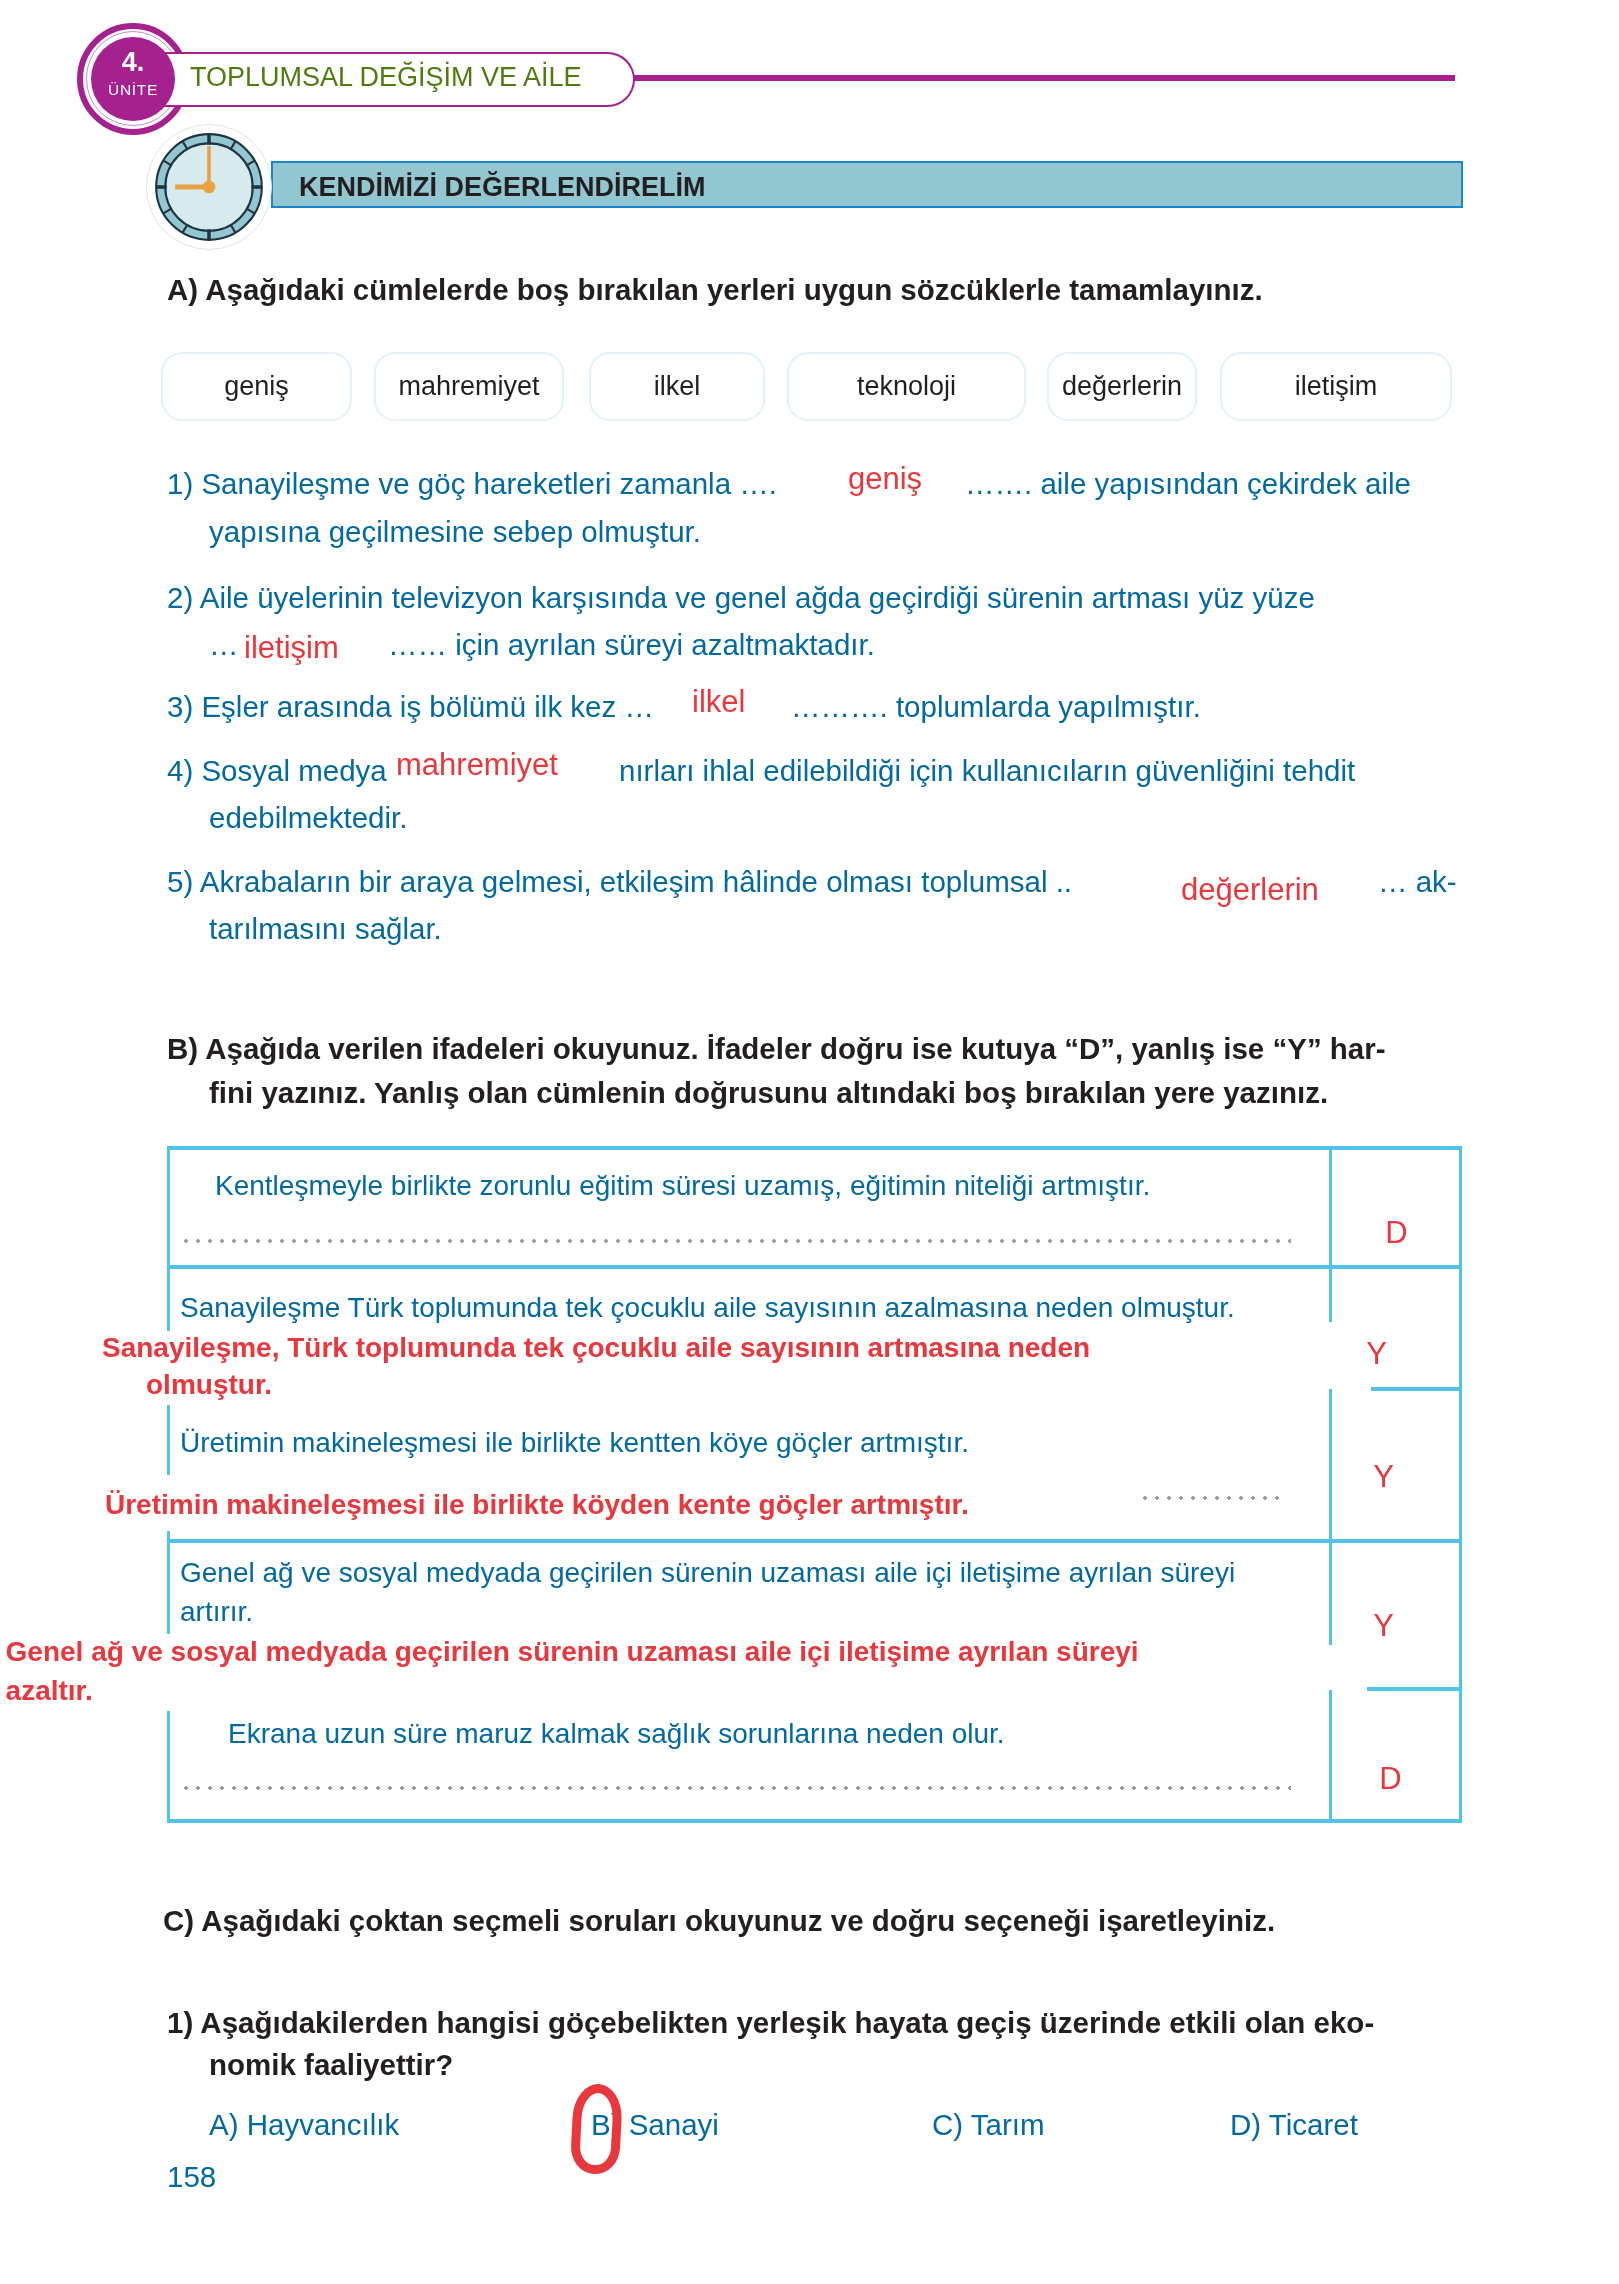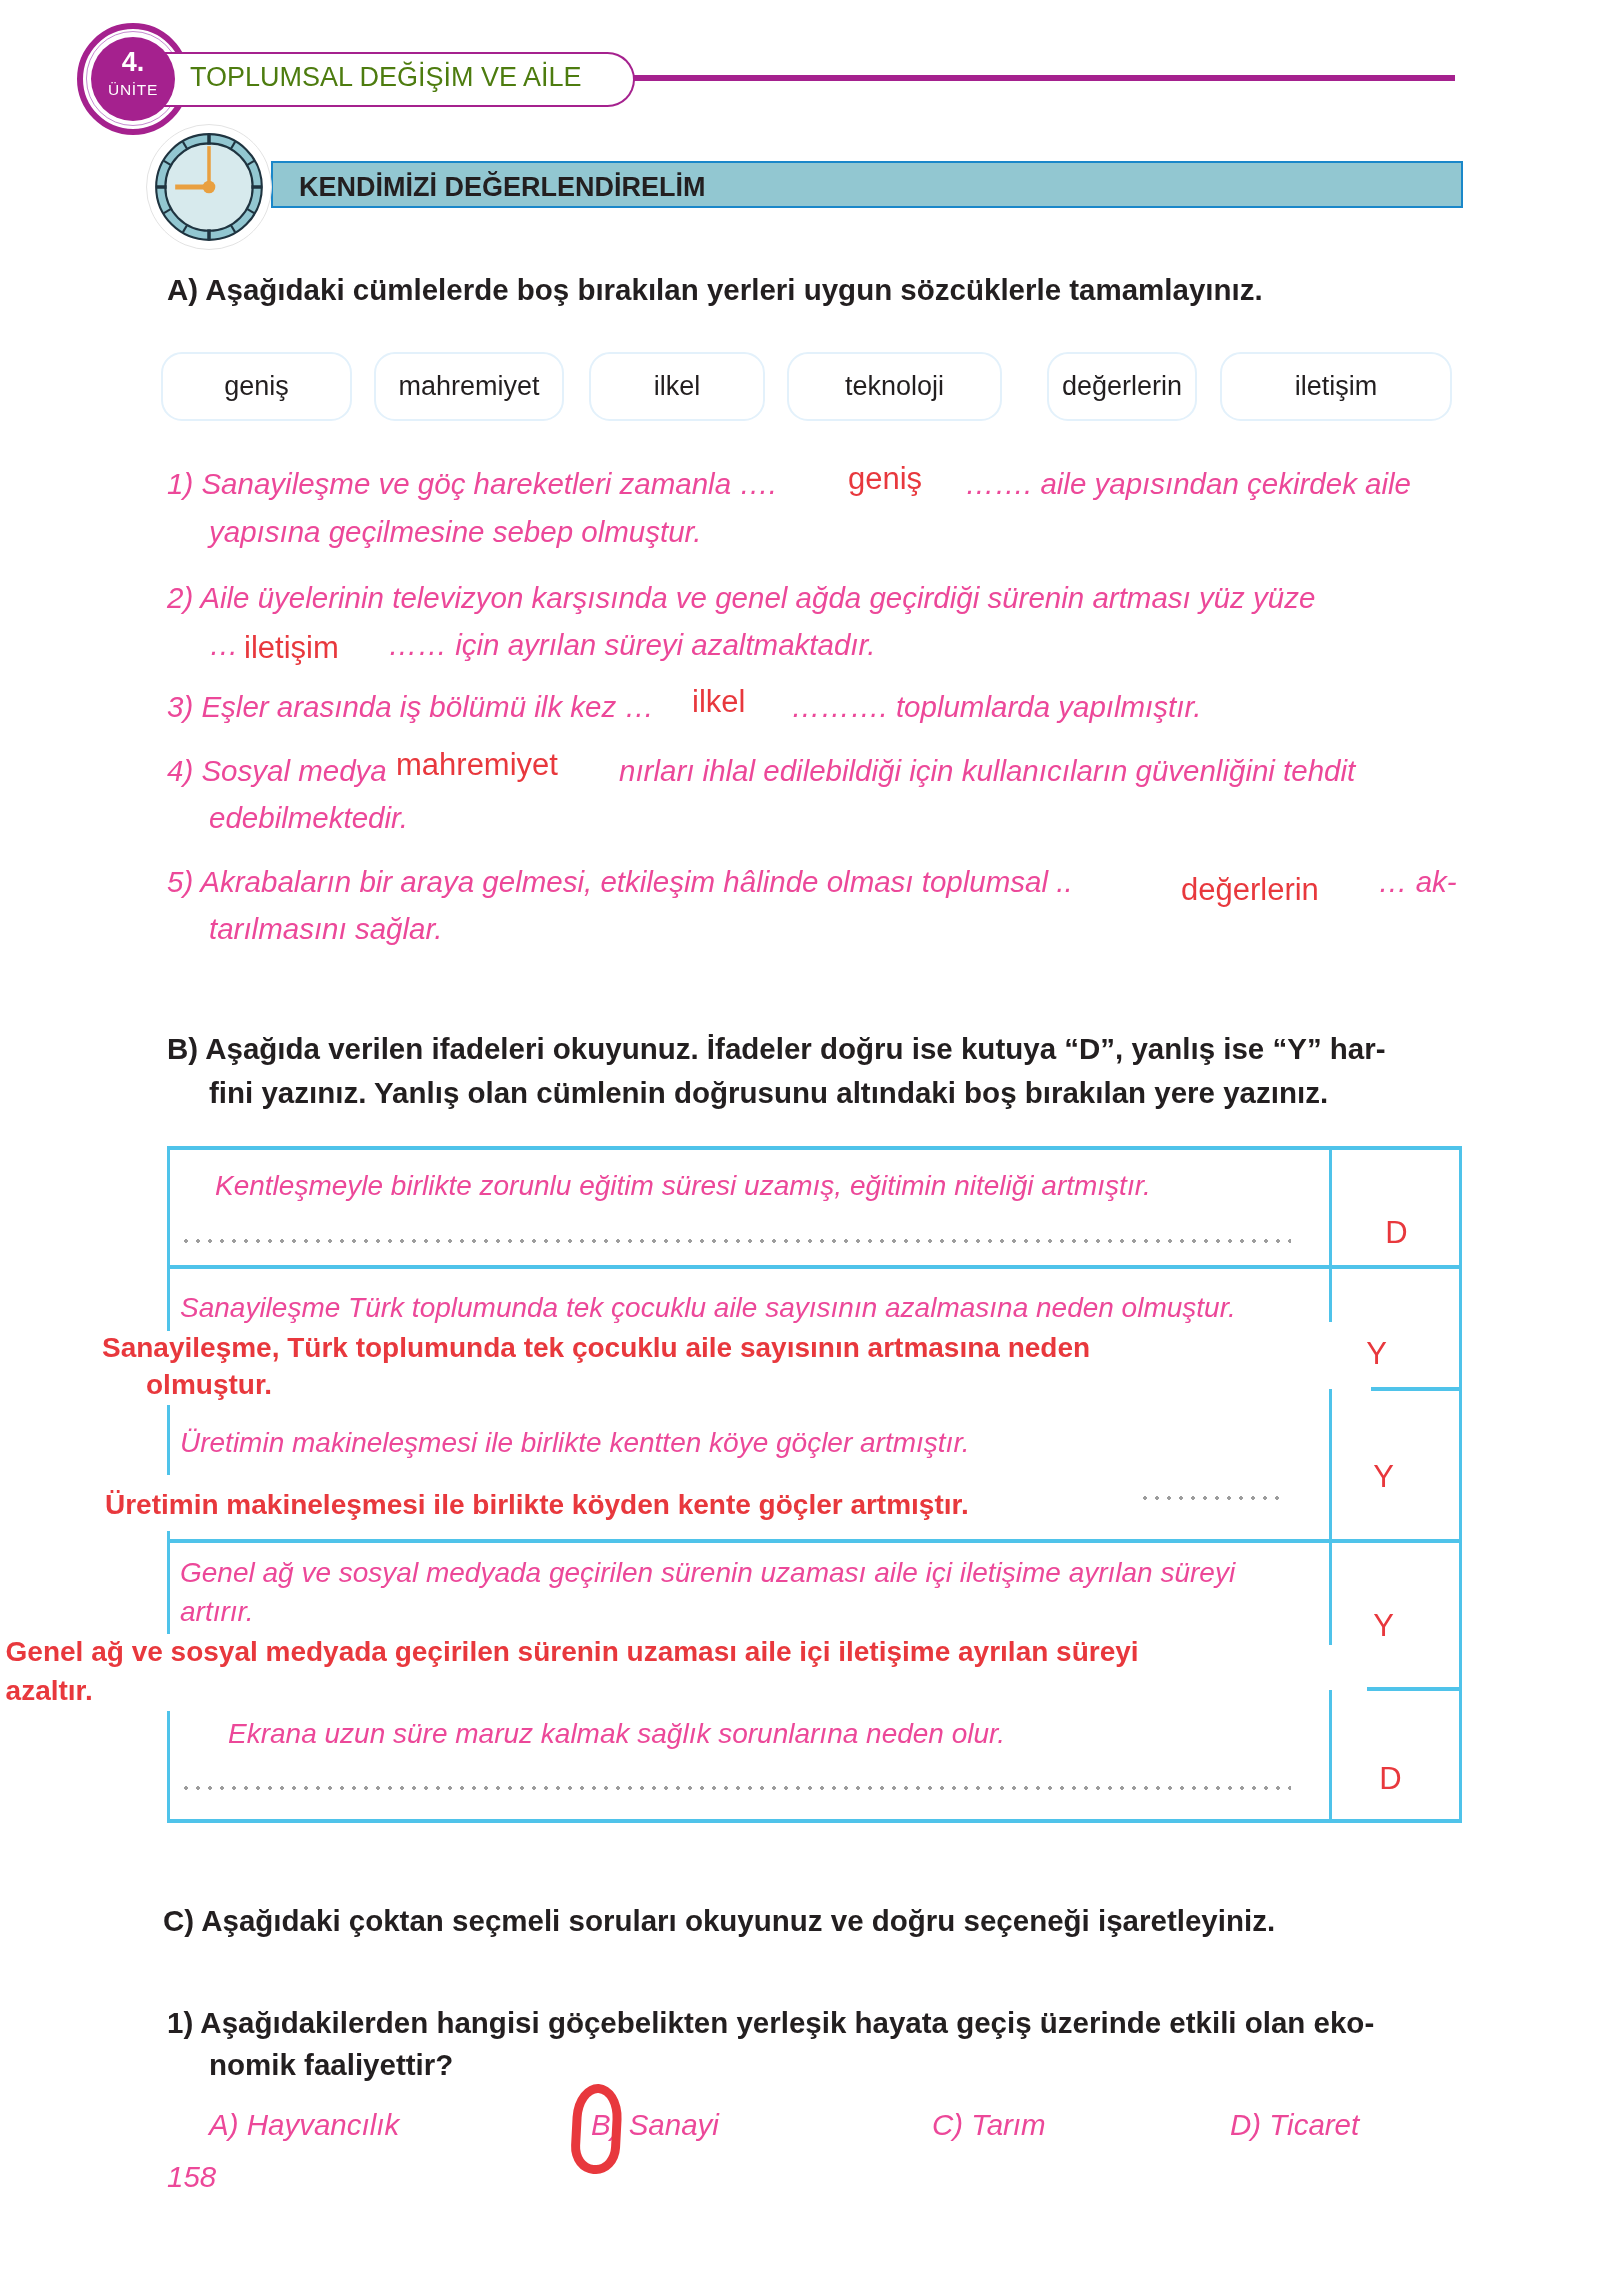--- a/index.html
+++ b/index.html
@@ -21,21 +21,21 @@
 
   
   .clock-halo { position:absolute; left:146px; top:124px; width:124px; height:124px; border-radius:50%;
                 background:#fff; border:0.7px solid #e3e3e3; z-index:2; }
   .band { position:absolute; left:271px; top:161px; width:1192px; height:47px; background:#92c7d1;
           border:2.8px solid #1a87c9; box-sizing:border-box; }
   .band-text { position:absolute; left:299px; top:172px; font-weight:bold; font-size:27px; color:#231f20; }
 
   
   .heading { position:absolute; font-weight:bold; font-size:29.5px; color:#231f20; white-space:nowrap; }
-  .body-text { position:absolute; font-size:29.5px; color:#ec4899; white-space:nowrap;font-style:italic; }
+  .body-text { position:absolute; font-size:29.5px; color:#0369a1; white-space:nowrap; }
   .answer { position:absolute; font-size:31px; color:#e8383d; white-space:nowrap; }
   .answer-bold { position:absolute; font-weight:bold; font-size:28px; color:#e8383d; white-space:nowrap; }
 
   
   .chip { position:absolute; top:352px; height:69px; border:2.8px solid #e3f1fb; border-radius:21px;
           box-sizing:border-box; display:flex; align-items:center; justify-content:center;
           font-size:27px; color:#231f20; background:#fff; }
 
   
   .tline-h { position:absolute; height:3.5px; background:#4fc3ea; }
@@ -94,21 +94,21 @@
 
 <div class="chip" style="left:161px; width:191px;">
     <span>geniş</span>
   </div>
 <div class="chip" style="left:374px; width:190px;">
     <span>mahremiyet</span>
   </div>
 <div class="chip" style="left:589px; width:176px;">
     <span>ilkel</span>
   </div>
-<div class="chip" style="left:787px; width:215px;">
+<div class="chip" style="left:787px; width:239px;">
     <span>teknoloji</span>
   </div>
 <div class="chip" style="left:1047px; width:150px;">
     <span>değerlerin</span>
   </div>
 <div class="chip" style="left:1220px; width:232px;">
     <span>iletişim</span>
   </div>
 
 <div class="body-text" style="left:167px; top:467px;">1) Sanayileşme ve göç hareketleri zamanla ….</div>

